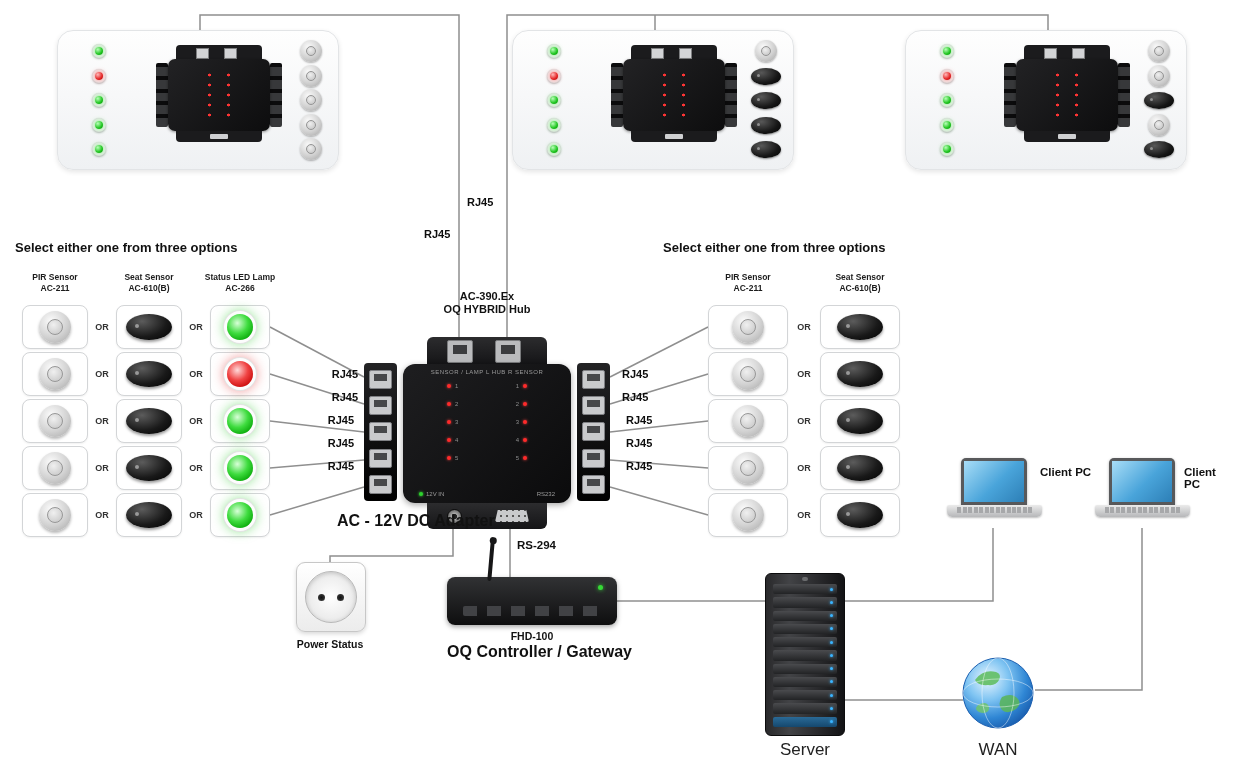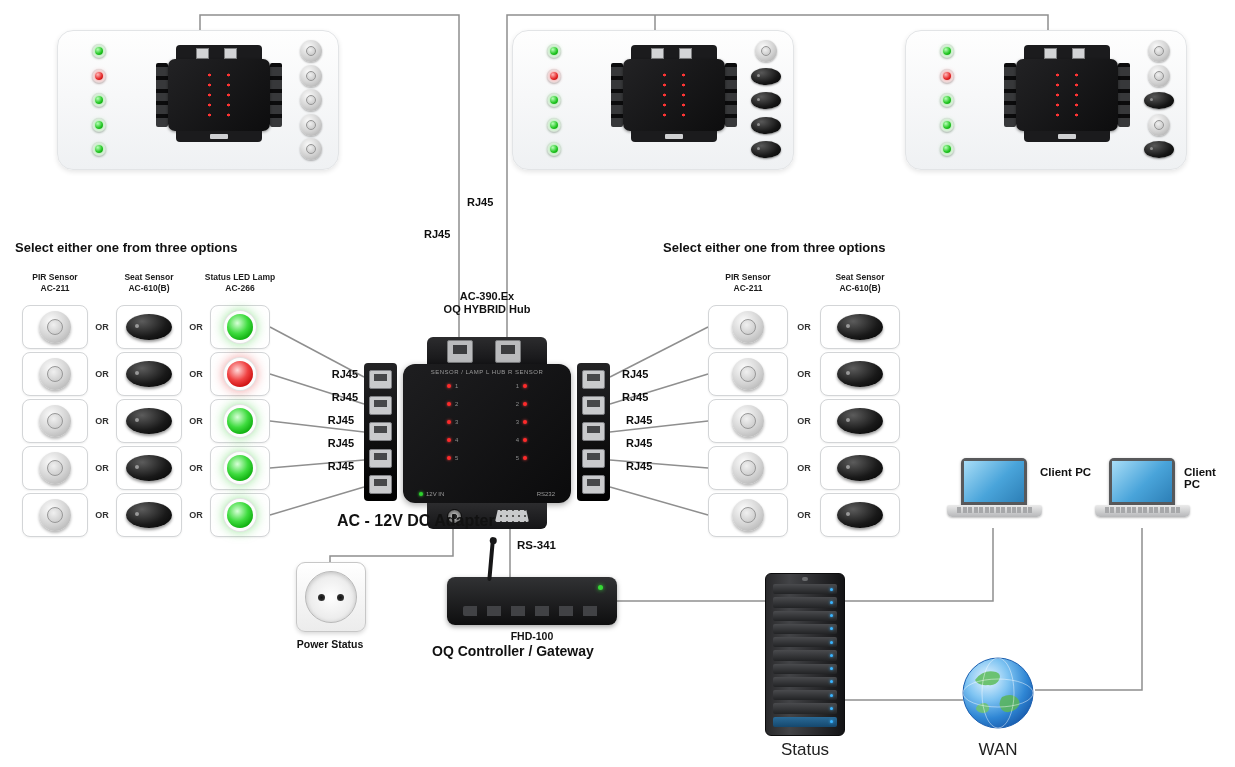--- a/index.html
+++ b/index.html
@@ -518,47 +518,47 @@
       </div>
   </div>
 
   <span class="rj45" style="left:622px;top:368px">RJ45</span>
   <span class="rj45" style="left:622px;top:391px">RJ45</span>
   <span class="rj45" style="left:626px;top:414px">RJ45</span>
   <span class="rj45" style="left:626px;top:437px">RJ45</span>
   <span class="rj45" style="left:626px;top:460px">RJ45</span>
 
   <span class="lbl" style="left:337px;top:512px;font-size:16px">AC - 12V DC Adapter</span>
-  <span class="lbl" style="left:517px;top:539px;font-size:11.5px">RS-341</span>
+  <span class="lbl" style="left:517px;top:539px;font-size:11.5px">RS-294</span>
 
   <div class="socket">
       <div class="socket-face"></div>
     </div>
   <span class="lbl" style="left:270px;top:638px;width:120px;text-align:center;font-size:10.5px">Power Status</span>
 
   <div class="controller">
     <div class="antenna"></div>
   </div>
   <span class="lbl" style="left:432px;top:630px;width:200px;text-align:center;font-size:10.5px">FHD-100</span>
-  <span class="lbl" style="left:432px;top:643px;width:200px;text-align:left;font-size:14px">OQ Controller / Gateway</span>
+  <span class="lbl" style="left:432px;top:643px;width:200px;text-align:right;font-size:16px">OQ Controller / Gateway</span>
 
   <div class="server">
     <div class="slat"></div>
       <div class="slat"></div>
       <div class="slat"></div>
       <div class="slat"></div>
     <div class="slat"></div>
       <div class="slat"></div>
       <div class="slat"></div>
       <div class="slat"></div>
     <div class="slat"></div>
       <div class="slat"></div>
       <div class="slat blue"></div>
   </div>
-  <span class="caption" style="left:765px;top:740px;width:80px">Status</span>
+  <span class="caption" style="left:765px;top:740px;width:80px">Server</span>
 
   <div class="globe">
     <svg width="74" height="74" viewBox="0 0 74 74">
       <defs>
         <radialGradient id="gg" cx="35%" cy="30%" r="75%">
           <stop offset="0" stop-color="#eaf6ff"></stop>
             <stop offset="0.4" stop-color="#7fc4f2"></stop>
           <stop offset="0.75" stop-color="#2f86d4"></stop>
             <stop offset="1" stop-color="#1b5fb0"></stop>
         </radialGradient>

